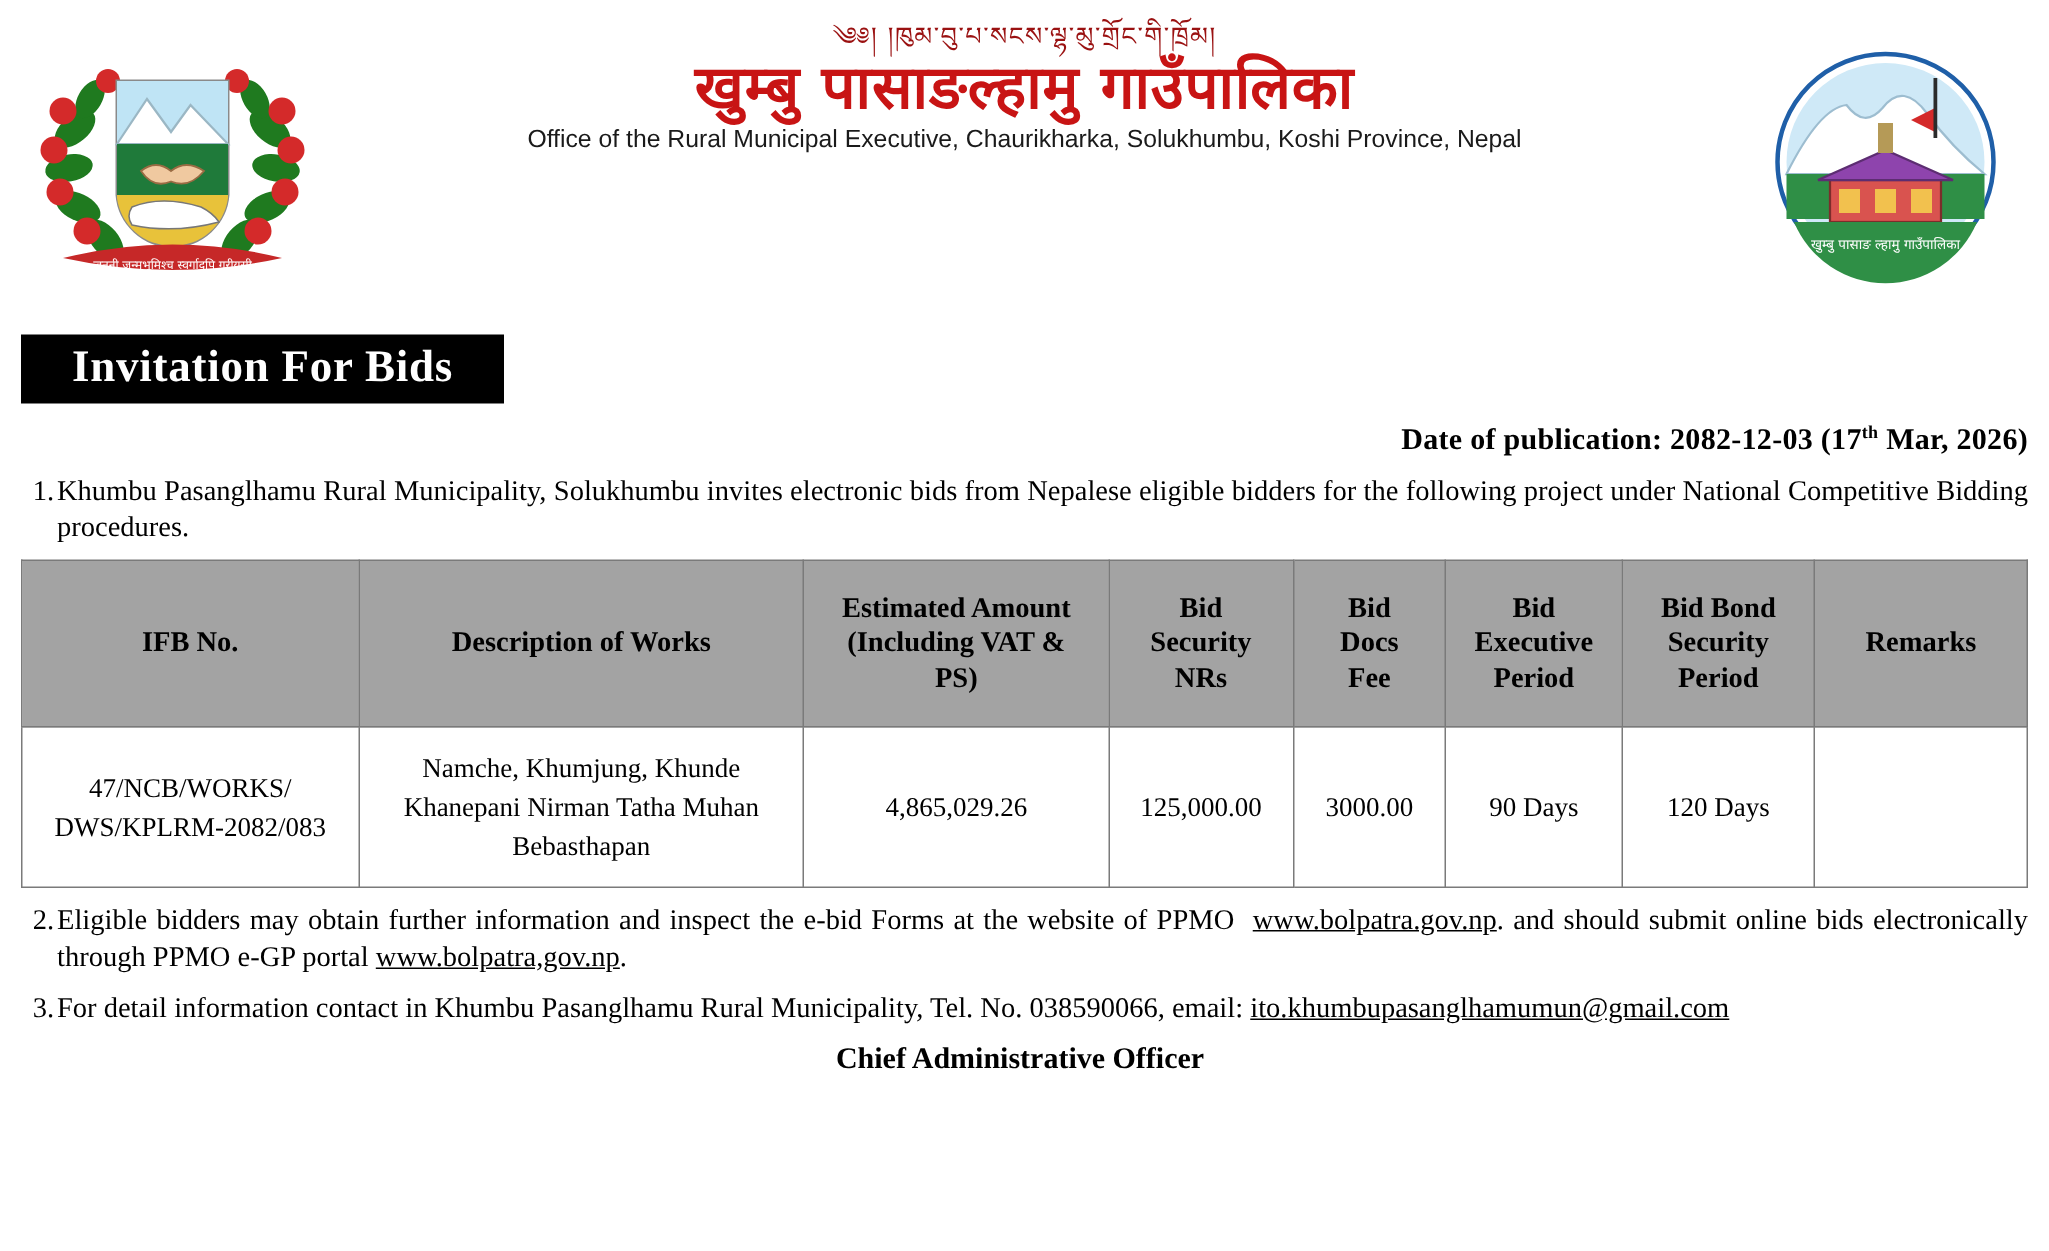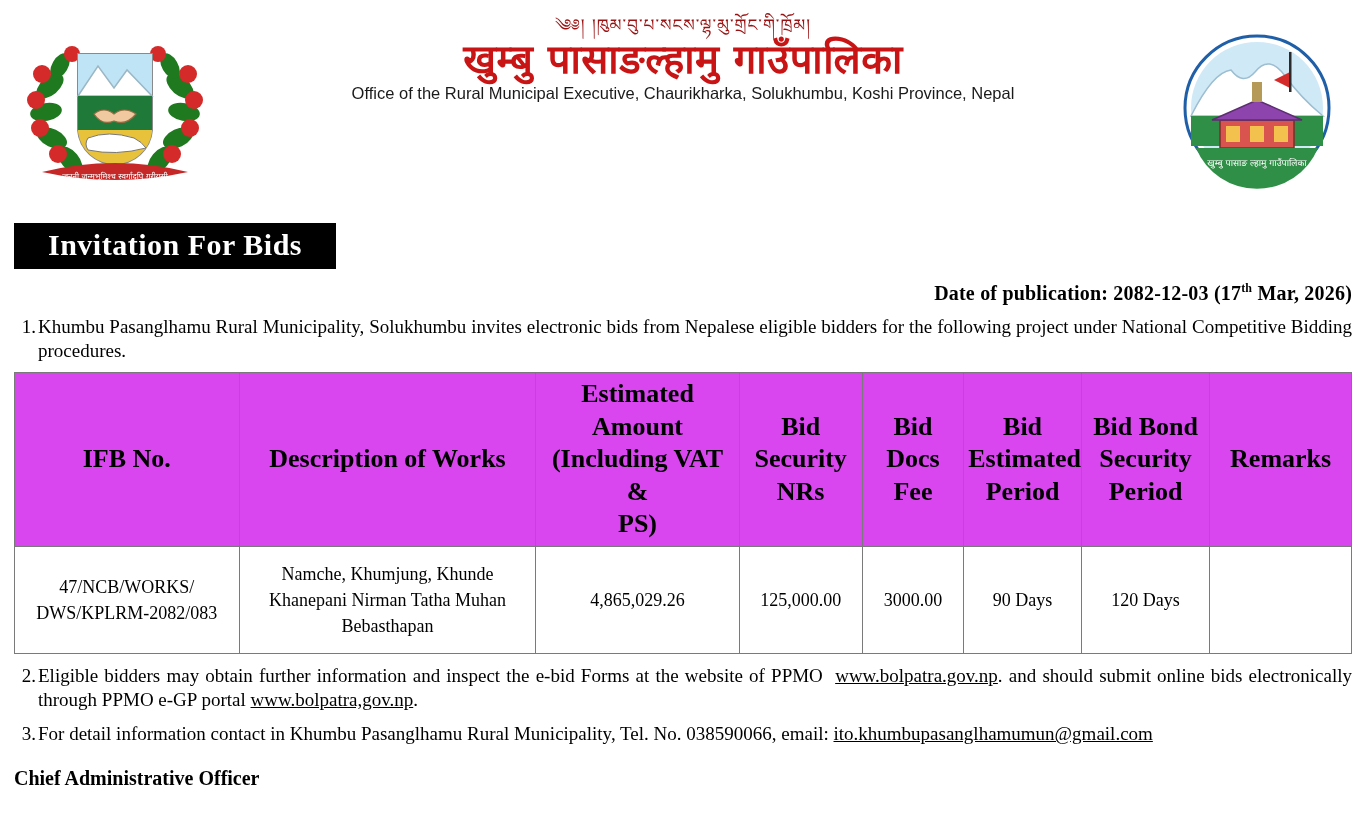--- a/index.html
+++ b/index.html
@@ -143,23 +143,23 @@
     table-layout: fixed;
   }
   table.ifb th, table.ifb td {
     border: 1px solid #7a7a7a;
     text-align: center;
     vertical-align: middle;
     font-size: 18px;
     padding: 5px 4px;
   }
   table.ifb thead th {
-    background: #d946ef;
-    font-weight: bold;
-    font-size: 26px;
+    background: #a3a3a3;
+    font-weight: bold;
+    font-size: 19px;
     line-height: 1.25;
     height: 100px;
   }
   table.ifb tbody td {
     height: 96px;
     line-height: 1.45;
   }
   td.cell-ifbno, td.cell-desc {
     line-height: 1.5;
   }
@@ -169,24 +169,24 @@
   .col-sec     { width: 9.2%; }
   .col-docs    { width: 7.6%; }
   .col-valid   { width: 8.8%; }
   .col-bond    { width: 9.6%; }
   .col-remarks { width: 10.6%; }
 
   .two-line span { display: block; }
 
   
   .signature {
-    text-align: left;
+    text-align: center;
     font-weight: bold;
     font-size: 20px;
-    margin-top: 20px;
+    margin-top: 10px;
     padding-right: 6px;
   }
 
   
   .emblem-svg { display: block; width: 100%; height: 100%; }
 </style>
 </head>
 <body>
 
 <div class="page">
@@ -306,21 +306,21 @@
           <span>Security</span>
           <span>NRs</span>
         </th>
         <th class="two-line">
           <span>Bid</span>
           <span>Docs</span>
           <span>Fee</span>
         </th>
         <th class="two-line">
           <span>Bid</span>
-          <span>Estimated</span>
+          <span>Executive</span>
           <span>Period</span>
         </th>
         <th class="two-line">
           <span>Bid Bond</span>
           <span>Security</span>
           <span>Period</span>
         </th>
         <th>Remarks</th>
       </tr>
     </thead>

